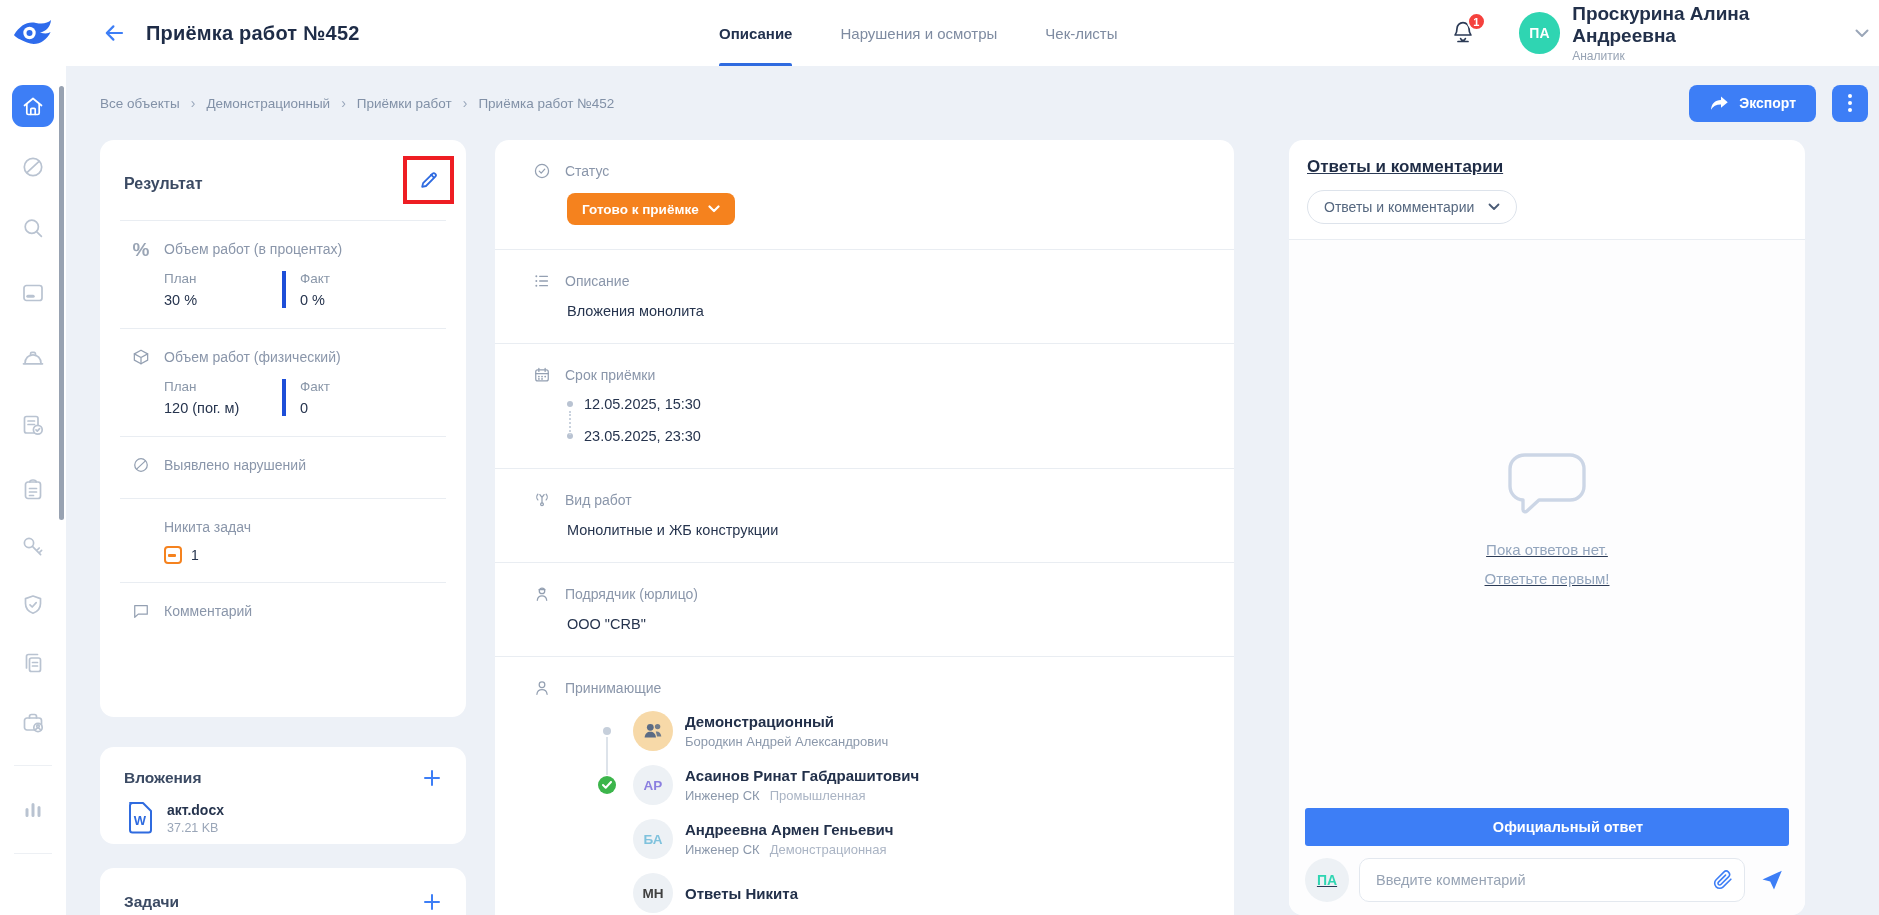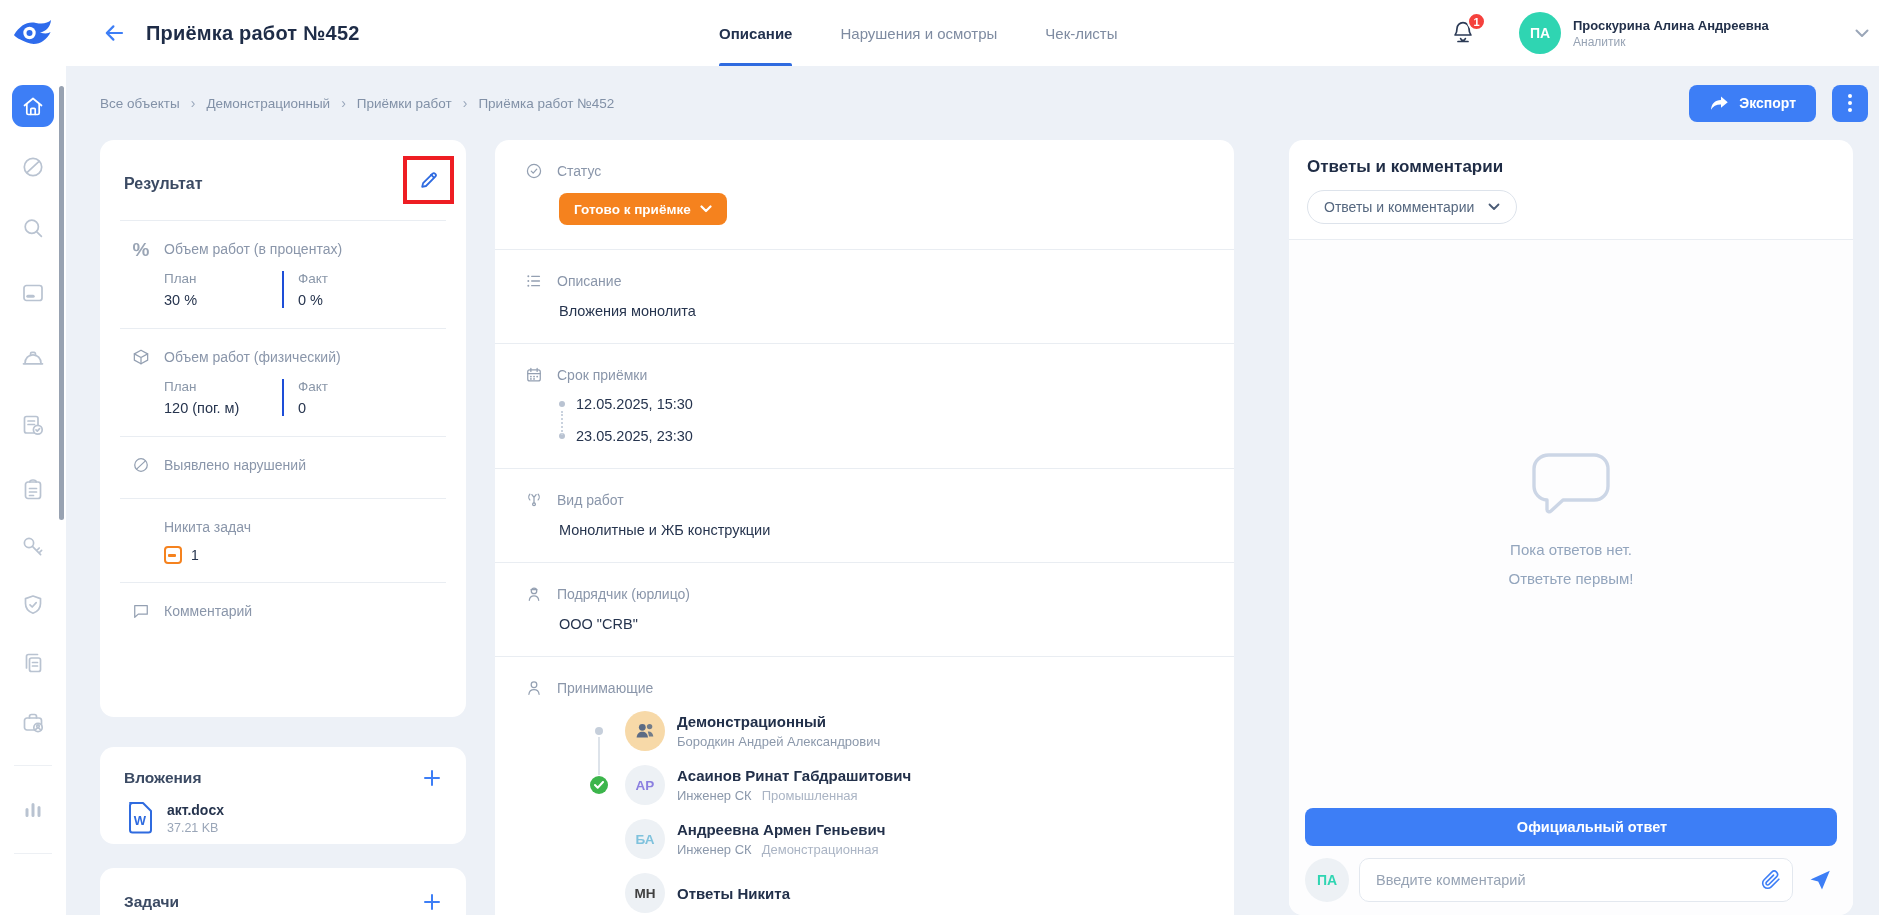--- a/index.html
+++ b/index.html
@@ -15,21 +15,21 @@
   .tabs { position:absolute; left:719px; top:0; height:66px; display:flex; gap:48px; }
   .tab { position:relative; height:66px; display:flex; align-items:center; font-size:15px; color:#7e8ba1; cursor:pointer; }
   .tab.active { color:#22314e; font-weight:600; }
   .tab.active::after { content:""; position:absolute; left:0; right:0; bottom:0; height:3px; background:#2f6be0; border-radius:2px 2px 0 0; }
   .top-right { position:absolute; right:10px; top:0; width:424px; height:66px; display:flex; align-items:center; }
   .bell-wrap { position:relative; width:26px; height:28px; margin-left:6px; cursor:pointer; }
   .badge { position:absolute; top:-7px; right:-9px; min-width:19px; height:19px; border-radius:50%; background:#f5413d; border:2px solid #fff; color:#fff; font-size:11px; font-weight:700; display:flex; align-items:center; justify-content:center; }
   .avatar { border-radius:50%; display:flex; align-items:center; justify-content:center; font-weight:700; }
   .avatar-user { width:42px; height:42px; background:#2fd5b2; color:#fff; font-size:14px; margin-left:42px; }
   .user-meta { margin-left:12px; }
-  .user-name { font-size:13px; font-weight:700; color:#22304a; }
+  .user-name { font-size:19px; font-weight:700; color:#22304a; }
   .user-role { font-size:12px; color:#97a3b4; margin-top:2px; }
   .user-chevron { margin-left:auto; cursor:pointer; display:flex; }
 
   
   .sidebar { position:absolute; left:0; top:66px; width:66px; height:849px; background:#fff; }
   .side-item { position:absolute; left:13px; width:40px; height:40px; display:flex; align-items:center; justify-content:center; cursor:pointer; }
   .side-item.active { left:12px; width:42px; height:42px; background:#3d7ef6; border-radius:11px; }
   .sic { width:26px; height:26px; fill:none; stroke:#b9c3d1; stroke-width:1.7; stroke-linecap:round; stroke-linejoin:round; }
   .active .sic { stroke:#fff; }
   .side-div { position:absolute; left:14px; width:38px; height:1px; background:#edf0f4; }
@@ -43,59 +43,59 @@
   .crumb-current { cursor:default; }
   .export-btn { margin-left:auto; height:37px; padding:0 20px; background:#3d7ef6; color:#fff; border:none; border-radius:8px; font-size:14px; font-weight:600; display:flex; align-items:center; gap:10px; cursor:pointer; font-family:inherit; }
   .kebab-btn { margin-left:16px; width:36px; height:37px; background:#3d7ef6; border:none; border-radius:8px; display:flex; flex-direction:column; align-items:center; justify-content:center; gap:3px; cursor:pointer; }
   .kebab-btn i { width:4px; height:4px; border-radius:50%; background:#fff; }
 
   
   .columns { position:absolute; left:100px; top:140px; right:0; bottom:0; display:flex; overflow:hidden; }
   .card { background:#fff; border-radius:14px; }
   .col-left { width:366px; margin-right:29px; flex-shrink:0; display:flex; flex-direction:column; }
   .col-mid  { width:739px; margin-right:55px; flex-shrink:0; }
-  .col-right{ width:564px; flex-shrink:0; }
+  .col-right{ width:516px; flex-shrink:0;text-decoration:underline; }
 
   
   .result-card { height:577px; flex-shrink:0; position:relative; overflow:hidden; }
   .rc-head { display:flex; align-items:center; justify-content:space-between; padding:24px 12px 16px 24px; }
   .rc-title { font-size:16px; font-weight:600; color:#3b4a63; }
   .edit-box { width:51px; height:48px; border:4px solid #ee1d23; display:flex; align-items:center; justify-content:center; margin-top:-8px; }
   .edit-btn { width:36px; height:36px; border:none; background:#fff; cursor:pointer; display:flex; align-items:center; justify-content:center; }
   .hdiv { height:1px; background:#e9edf2; margin:0 20px; }
   .rc-sec { padding:19px 20px 20px 32px; }
   .sec-head { display:flex; align-items:center; gap:14px; }
   .sec-ic { width:18px; height:18px; flex-shrink:0; display:flex; align-items:center; justify-content:center; }
   .mic { width:20px; height:20px; fill:none; stroke:#94a0b2; stroke-width:1.6; stroke-linecap:round; stroke-linejoin:round; }
   .sec-label { font-size:14px; color:#8a96aa; }
   .pct-glyph { font-size:19px; font-weight:700; color:#9aa5b5; line-height:1; }
   .pf { display:flex; margin:13px 0 0 32px; }
   .pf-col { min-width:118px; padding-right:14px; }
-  .pf-col + .pf-col { border-left:2px solid #1d4ed8; padding-left:14px; }
+  .pf-col + .pf-col { border-left:4px solid #1d4ed8; padding-left:14px; }
   .pf-label { font-size:13.5px; color:#8a97a9; }
   .pf-value { margin-top:6px; font-size:14.5px; color:#26344e; }
   .rc-plain { padding:20px 20px 18px 64px; }
   .task-chip-row { display:flex; align-items:center; gap:9px; margin-top:11px; }
   .task-ic { width:18px; height:18px; border:2px solid #f5821e; border-radius:4px; display:flex; align-items:center; justify-content:center; }
   .task-ic i { width:8px; height:3px; background:#f5821e; border-radius:1px; margin-right:2px; }
   .task-count { font-size:14px; color:#26344e; }
 
   
   .attach-card { margin-top:30px; height:97px; flex-shrink:0; padding:17px 20px 0 24px; }
   .card-head { display:flex; align-items:center; justify-content:space-between; }
   .card-title { font-size:15.5px; font-weight:600; color:#3b4a63; }
   .plus-btn { width:28px; height:28px; border:none; background:transparent; cursor:pointer; display:flex; align-items:center; justify-content:center; }
   .file-row { display:flex; align-items:center; gap:11px; margin-top:9px; cursor:pointer; }
   .file-name { font-size:14px; color:#26344e; font-weight:600; }
   .file-size { font-size:12.5px; color:#9aa6b8; margin-top:3px; }
   .tasks-card { margin-top:24px; height:90px; flex-shrink:0; padding:20px 20px 0 24px; }
 
   
   .details-card { height:900px; overflow:hidden; }
-  .dsec { padding:22px 22px 24px 30px; }
+  .dsec { padding:22px 22px 24px 38px; }
   .dsec + .dsec { border-top:1px solid #e9edf2; }
   .dsec-value { margin:13px 0 0 34px; font-size:14.5px; color:#26344e; }
   .status-btn { margin:13px 0 0 34px; display:inline-flex; align-items:center; gap:9px; background:#f5821e; color:#fff; border:none; border-radius:8px; padding:0 15px; height:32px; font-size:13.5px; font-weight:700; cursor:pointer; font-family:inherit; }
   .timeline { position:relative; margin:12px 0 0 34px; }
   .tl-row { display:flex; align-items:center; gap:11px; font-size:14.5px; color:#26344e; }
   .tl-row + .tl-row { margin-top:16px; }
   .tl-dot { width:6px; height:6px; border-radius:50%; background:#b9c3d2; flex-shrink:0; }
   .tl-line { position:absolute; left:2px; top:15px; height:24px; border-left:2px dotted #c9d2de; }
   .people { margin:14px 0 0 30px; position:relative; }
   .p-line { position:absolute; left:43px; top:26px; height:38px; width:2px; background:#dde3ea; }
@@ -114,21 +114,21 @@
 
   
   .panel { height:775px; display:flex; flex-direction:column; overflow:hidden; }
   .panel-head { padding:17px 18px 15px; }
   .panel-title { font-size:17px; font-weight:700; color:#1f2c45; }
   .filter-pill { margin-top:13px; display:inline-flex; align-items:center; gap:14px; border:1px solid #dde3eb; border-radius:18px; height:34px; padding:0 16px; background:#fff; font-size:14px; color:#55677f; cursor:pointer; font-family:inherit; }
   .panel-body { flex:1; border-top:1px solid #e9edf2; background:#fdfdfe; display:flex; flex-direction:column; align-items:center; }
   .empty { margin-top:208px; display:flex; flex-direction:column; align-items:center; }
   .empty-text { margin-top:16px; font-size:15px; color:#93a5bd; text-align:center; line-height:1.9; }
   .panel-foot { padding:0 16px 13px; background:#fdfdfe; }
-  .official-btn { width:100%; height:38px; background:#3d7ef6; color:#fff; border:none; border-radius:8px; font-size:14.5px; font-weight:700; cursor:pointer; font-family:inherit;padding-left:42px; }
+  .official-btn { width:100%; height:38px; background:#3d7ef6; color:#fff; border:none; border-radius:3px; font-size:14.5px; font-weight:700; cursor:pointer; font-family:inherit;padding-left:42px; }
   .composer { display:flex; align-items:center; margin-top:12px; }
   .avatar-composer { width:44px; height:44px; background:#edf1f5; color:#2fd5b2; font-size:14px; flex-shrink:0; }
   .input-wrap { position:relative; flex:1; margin-left:10px; }
   .comment-input { width:100%; height:44px; border:1px solid #e3e8ef; border-radius:10px; padding:0 44px 0 16px; font-size:14.5px; color:#26344e; font-family:inherit; outline:none; }
   .comment-input::placeholder { color:#97a3b4; }
   .clip-btn { position:absolute; right:10px; top:10px; width:24px; height:24px; border:none; background:transparent; cursor:pointer; display:flex; align-items:center; justify-content:center; }
   .send-btn { width:34px; height:34px; margin-left:10px; border:none; background:transparent; cursor:pointer; display:flex; align-items:center; justify-content:center; flex-shrink:0; }
 </style>
 </head>
 <body>

